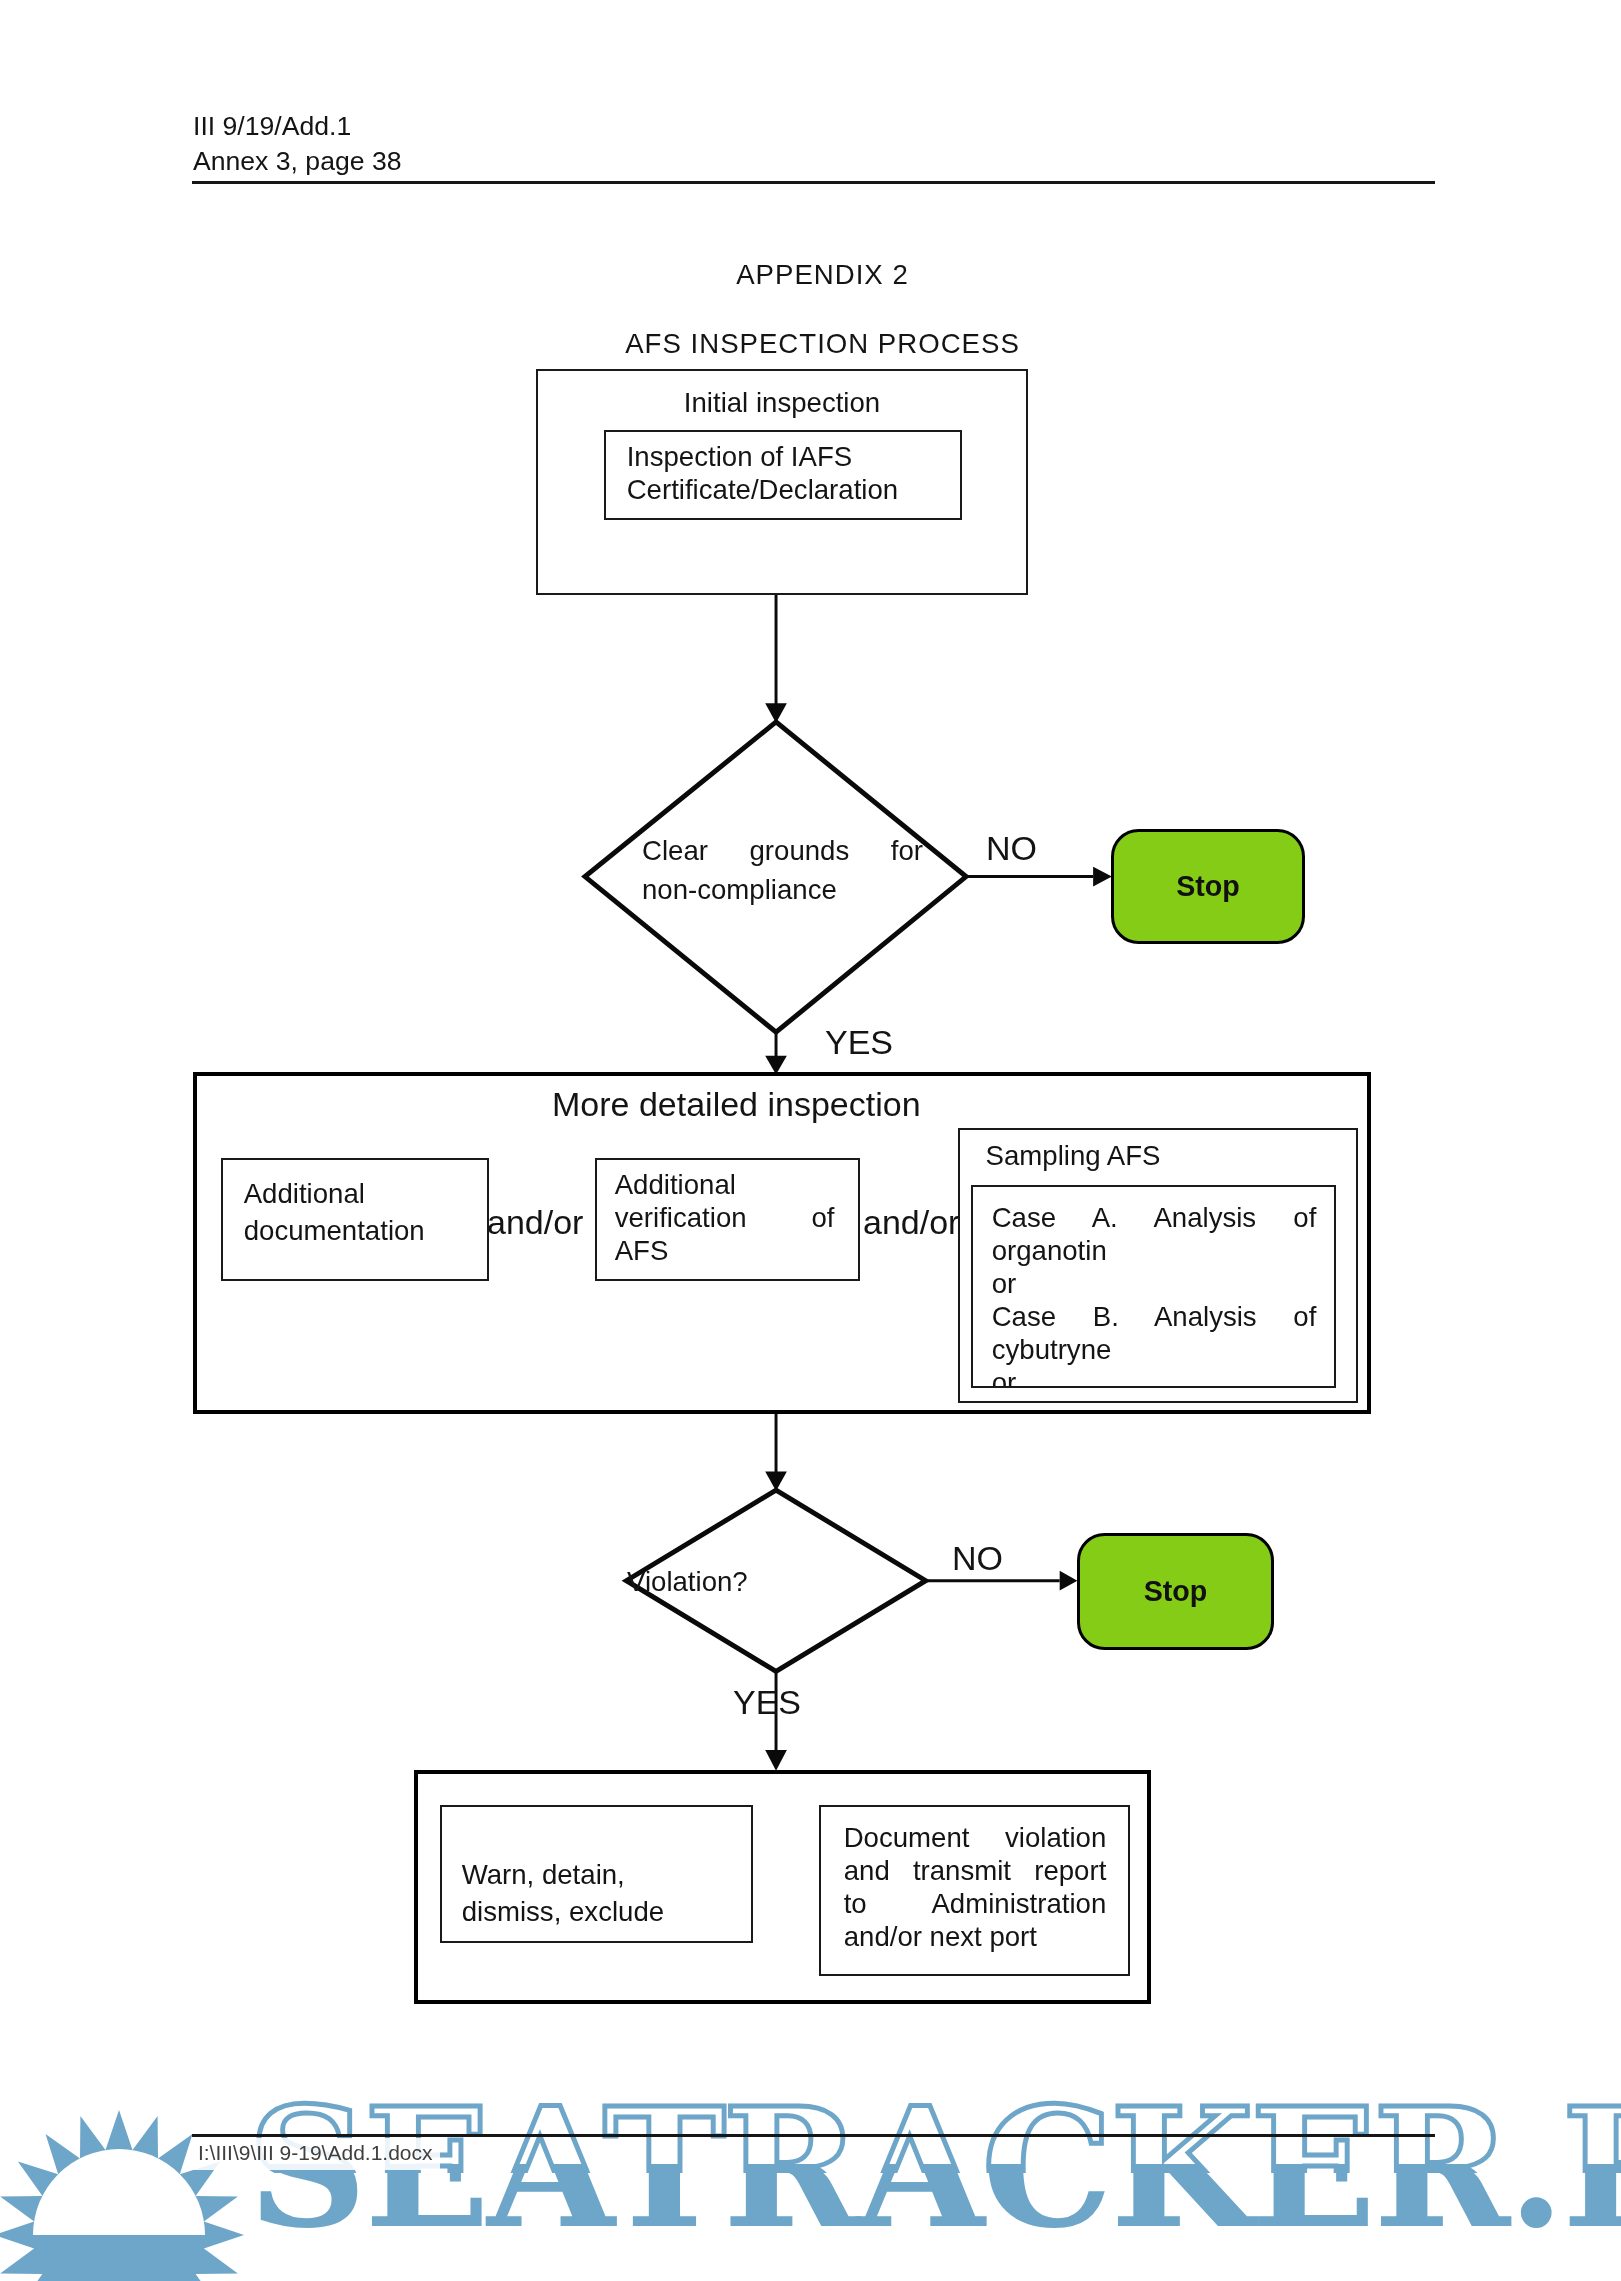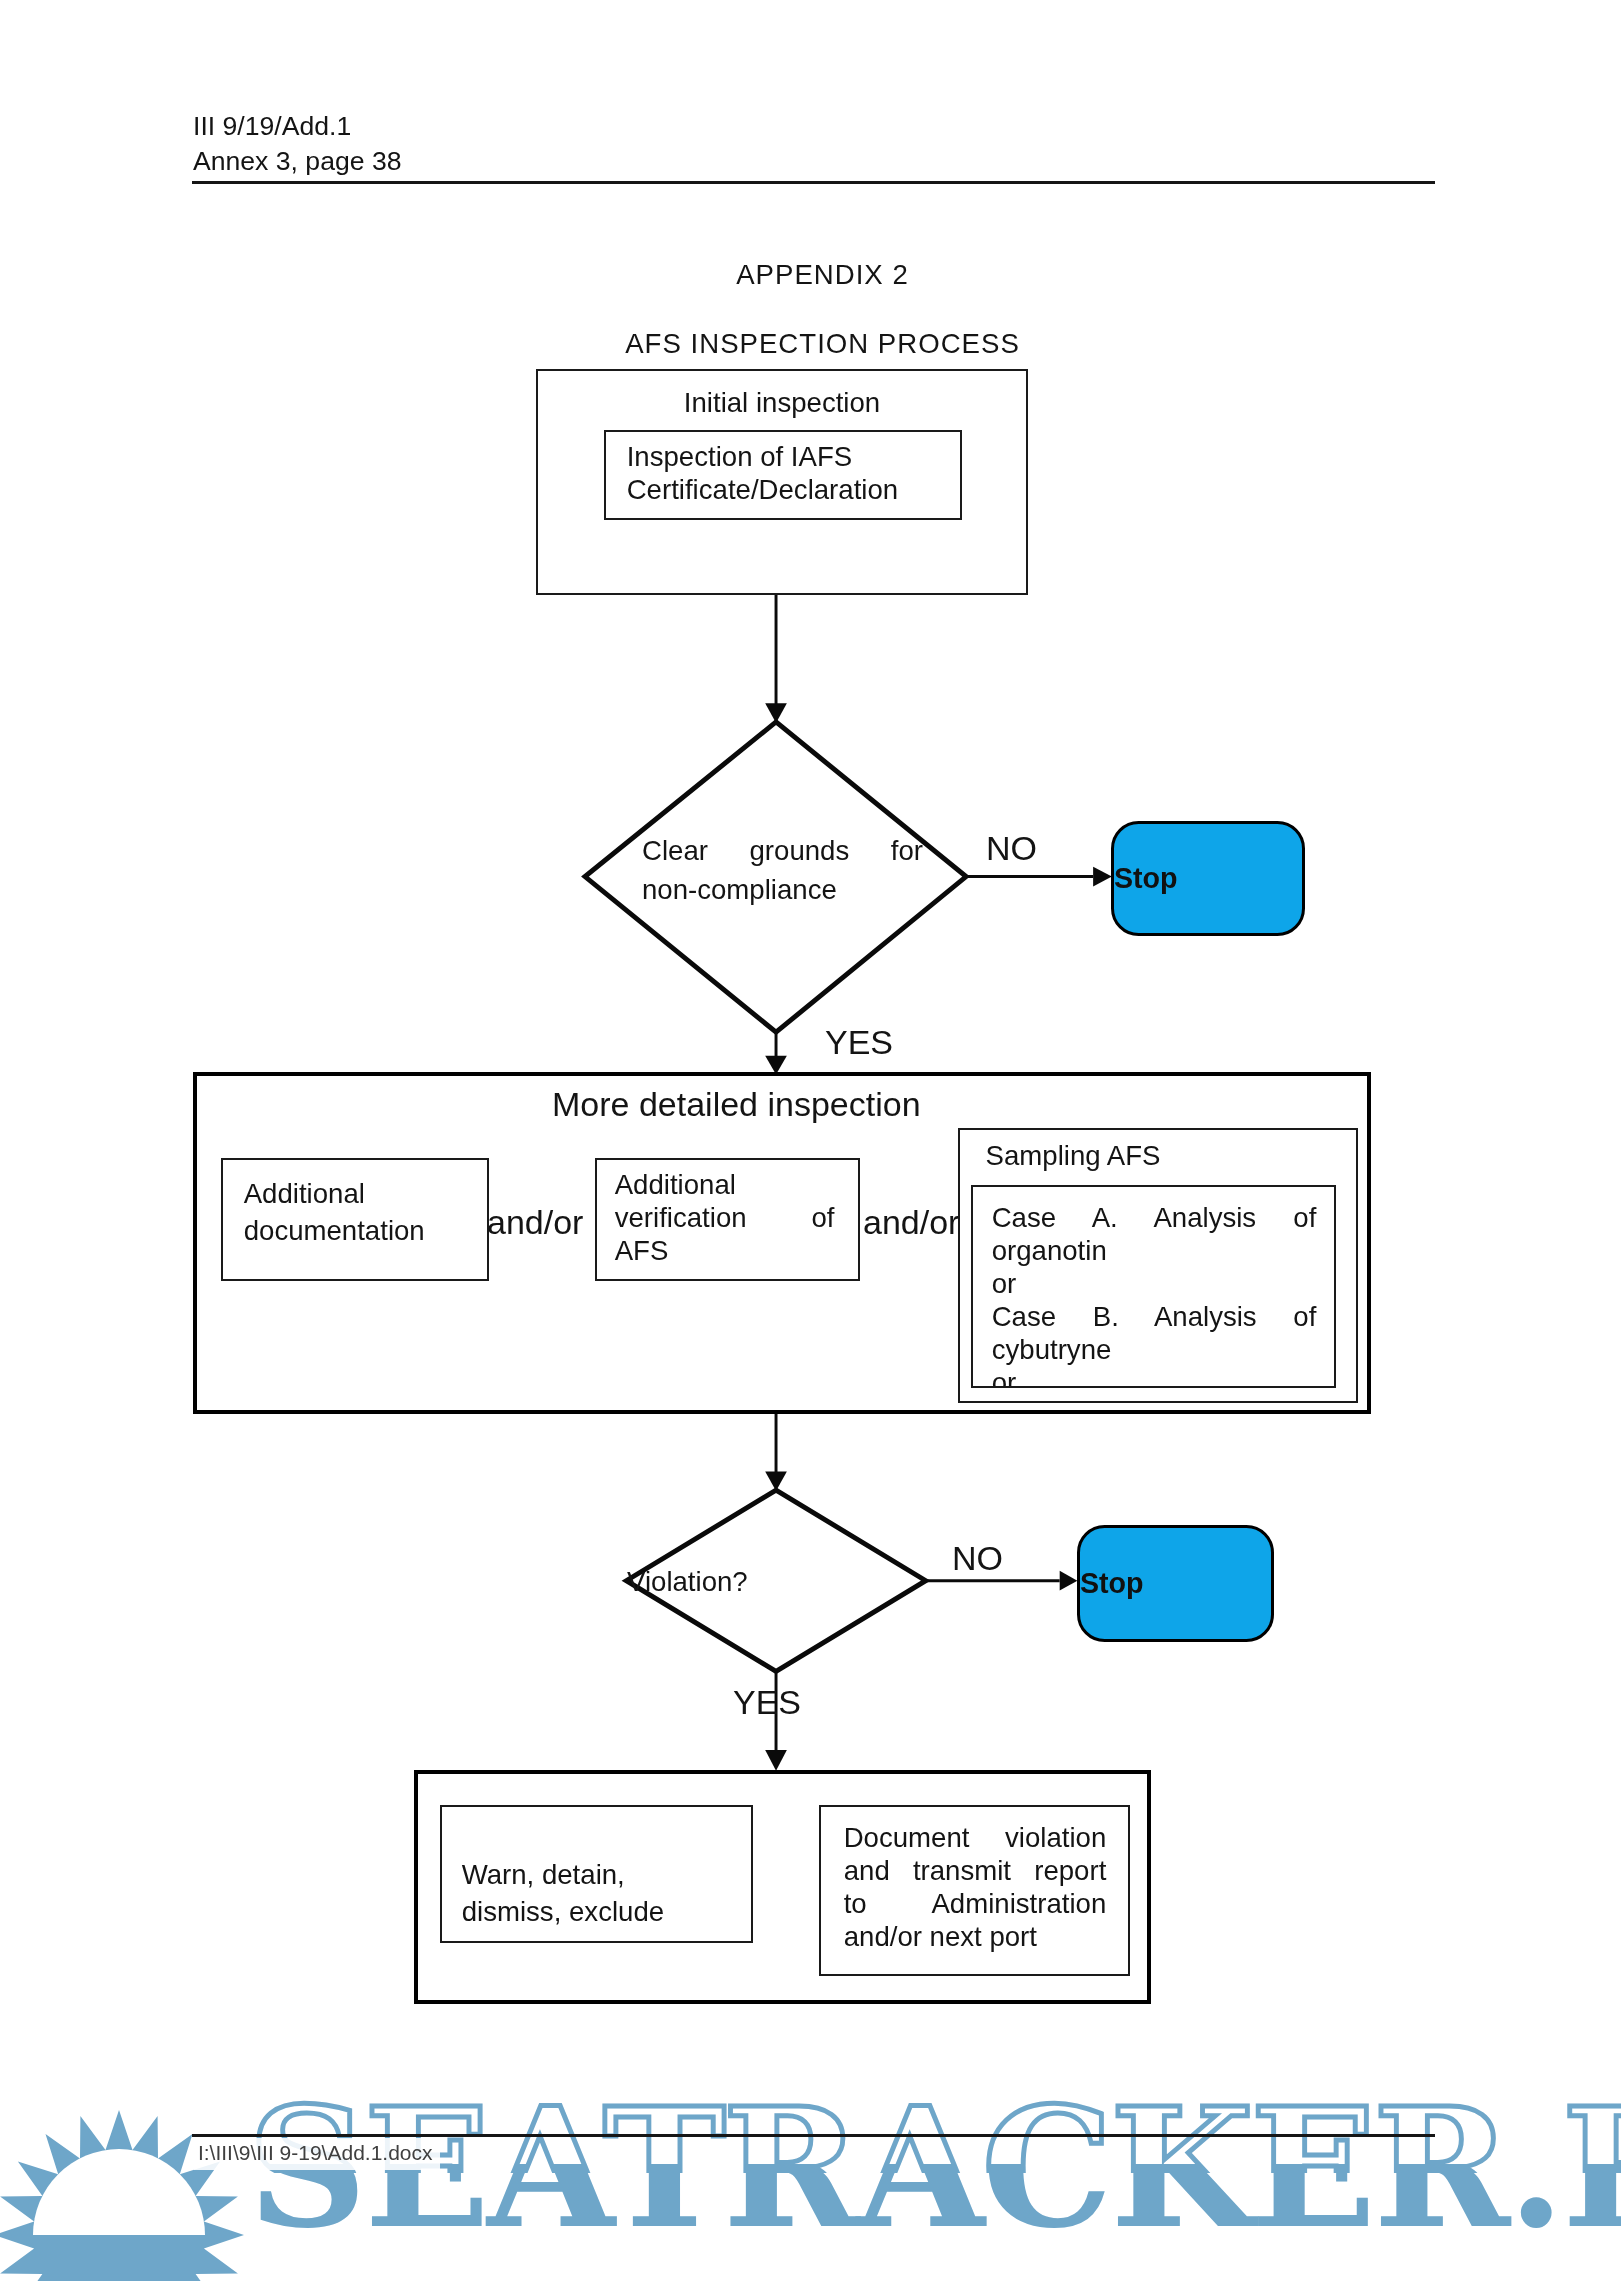--- a/index.html
+++ b/index.html
@@ -7,23 +7,23 @@
   .page {
     position:relative; width:1621px; height:2281px;
     background:#ffffff; overflow:hidden; margin:0 auto;
     font-family:"Liberation Sans", sans-serif; color:#111;
   }
   .abs { position:absolute; }
   .txt { font-size:27.6px; line-height:33px; color:#141414; }
   .box { position:absolute; border:2px solid #1a1a1a; background:#fff; }
   .thick { border-width:4.9px; border-color:#000; }
   .stop {
-    position:absolute; border:3.9px solid #000; border-radius:27.6px; background:#0ea5e9;
-    display:flex; align-items:center; justify-content:flex-start;
-    font-weight:bold; font-size:28.6px;
+    position:absolute; border:3.9px solid #000; border-radius:27.6px; background:#84cc16;
+    display:flex; align-items:center; justify-content:center;
+    font-weight:bold; font-size:28.6px;margin-top:8px;
   }
   .just { text-align:justify; text-align-last:justify; }
   .lbl { position:absolute; font-size:34px; color:#141414; white-space:nowrap; }
   .rule { position:absolute; height:3px; background:#161616; }
   svg.connectors { position:absolute; left:0; top:0; z-index:2; }
   .layer { position:absolute; left:0; top:0; width:100%; height:100%;text-decoration:underline; }
   .content { z-index:3; }
   
   .wm { z-index:1; }
   .wm-text {

